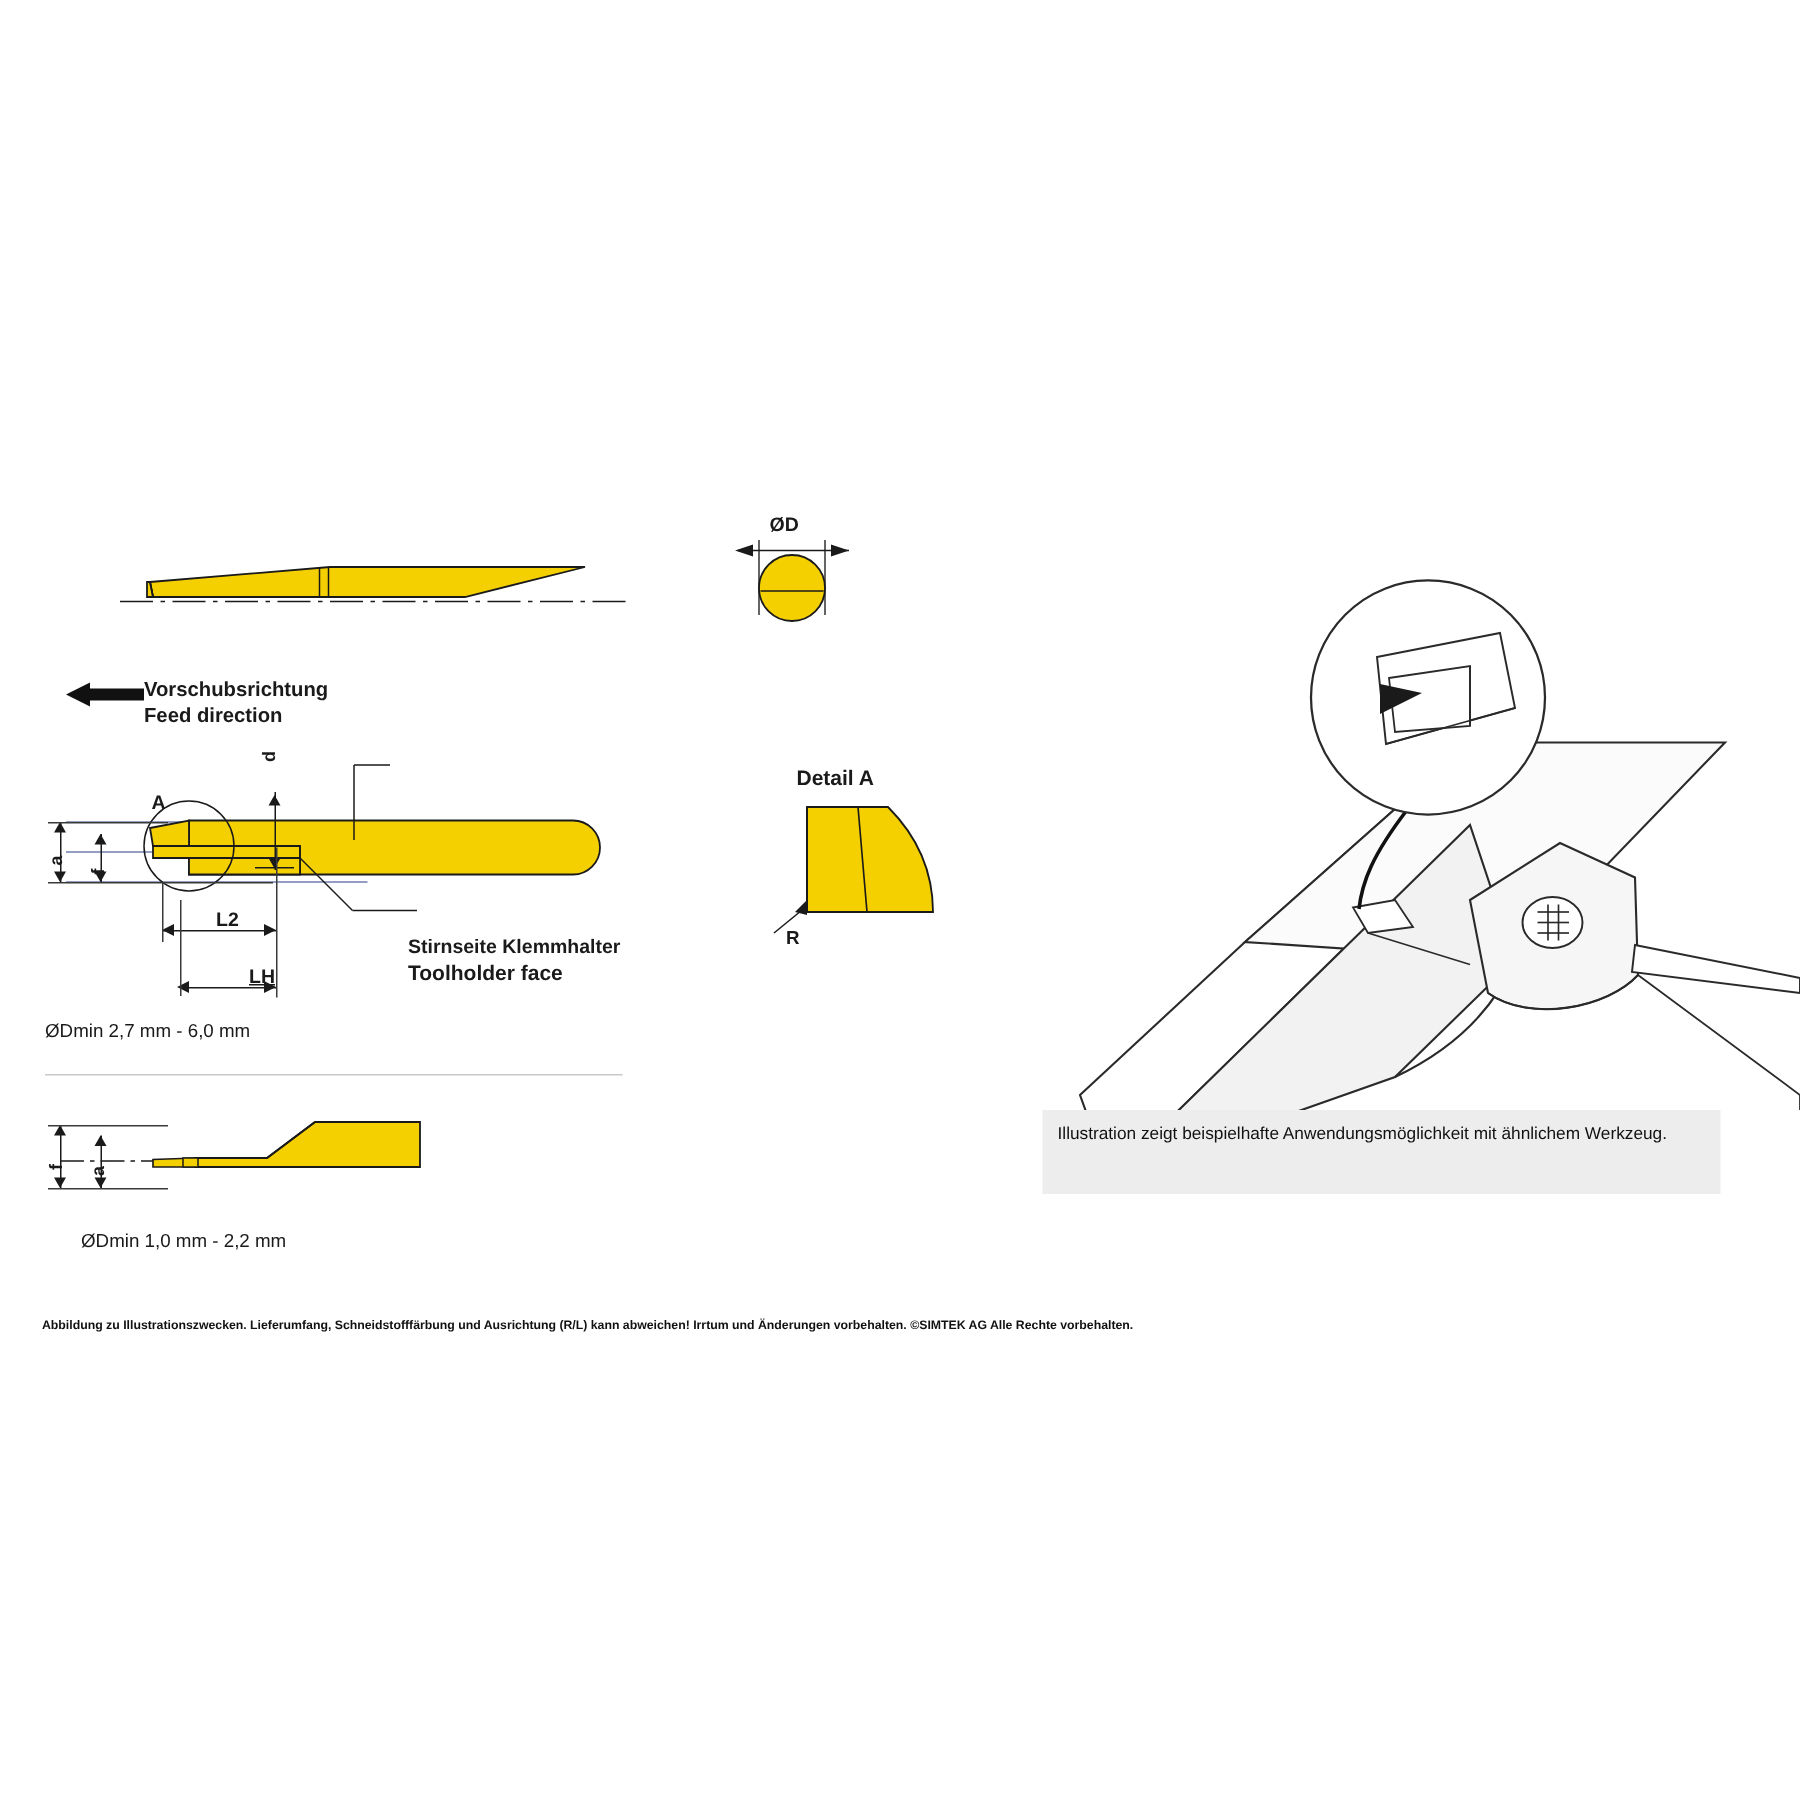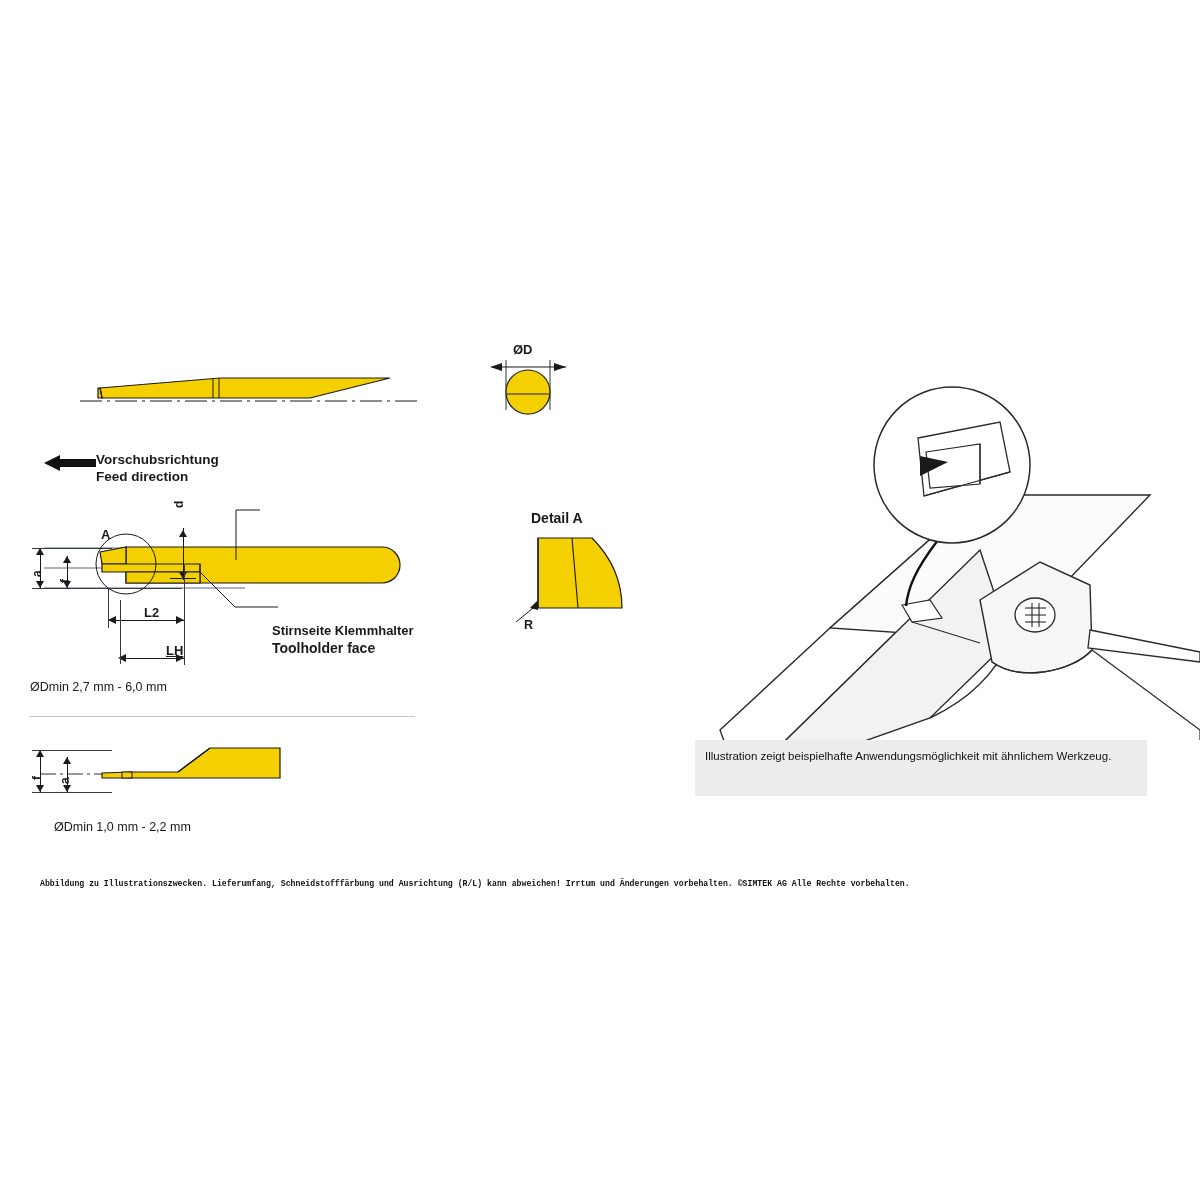--- a/index.html
+++ b/index.html
@@ -248,15 +248,15 @@
     <polygon points="246,52 300,44 300,84 250,88" fill="#ffffff" stroke="#2a2a2a" stroke-width="1.2"></polygon>
     <polygon points="240,56 268,62 240,76" fill="#1a1a1a"></polygon>
     <line x1="300" y1="44" x2="300" y2="84" stroke="#2a2a2a" stroke-width="1.2"></line>
     <line x1="244" y1="96" x2="330" y2="72" stroke="#2a2a2a" stroke-width="1.2"></line>
   </svg>
 
   <div class="note-box" style="left:695px; top:740px; width:452px; height:56px;">
     <div>Illustration zeigt beispielhafte Anwendungsmöglichkeit mit ähnlichem Werkzeug.</div>
   </div>
 
-  <div class="footnote" style="left:40px; top:878px;font-family:Liberation Mono, monospace;">Abbildung zu Illustrationszwecken. Lieferumfang, Schneidstofffärbung und Ausrichtung (R/L) kann abweichen! Irrtum und Änderungen vorbehalten. ©SIMTEK AG Alle Rechte vorbehalten.</div>
+  <div class="footnote" style="left:28px; top:878px;">Abbildung zu Illustrationszwecken. Lieferumfang, Schneidstofffärbung und Ausrichtung (R/L) kann abweichen! Irrtum und Änderungen vorbehalten. ©SIMTEK AG Alle Rechte vorbehalten.</div>
 
 </div>
 
 </body></html>

